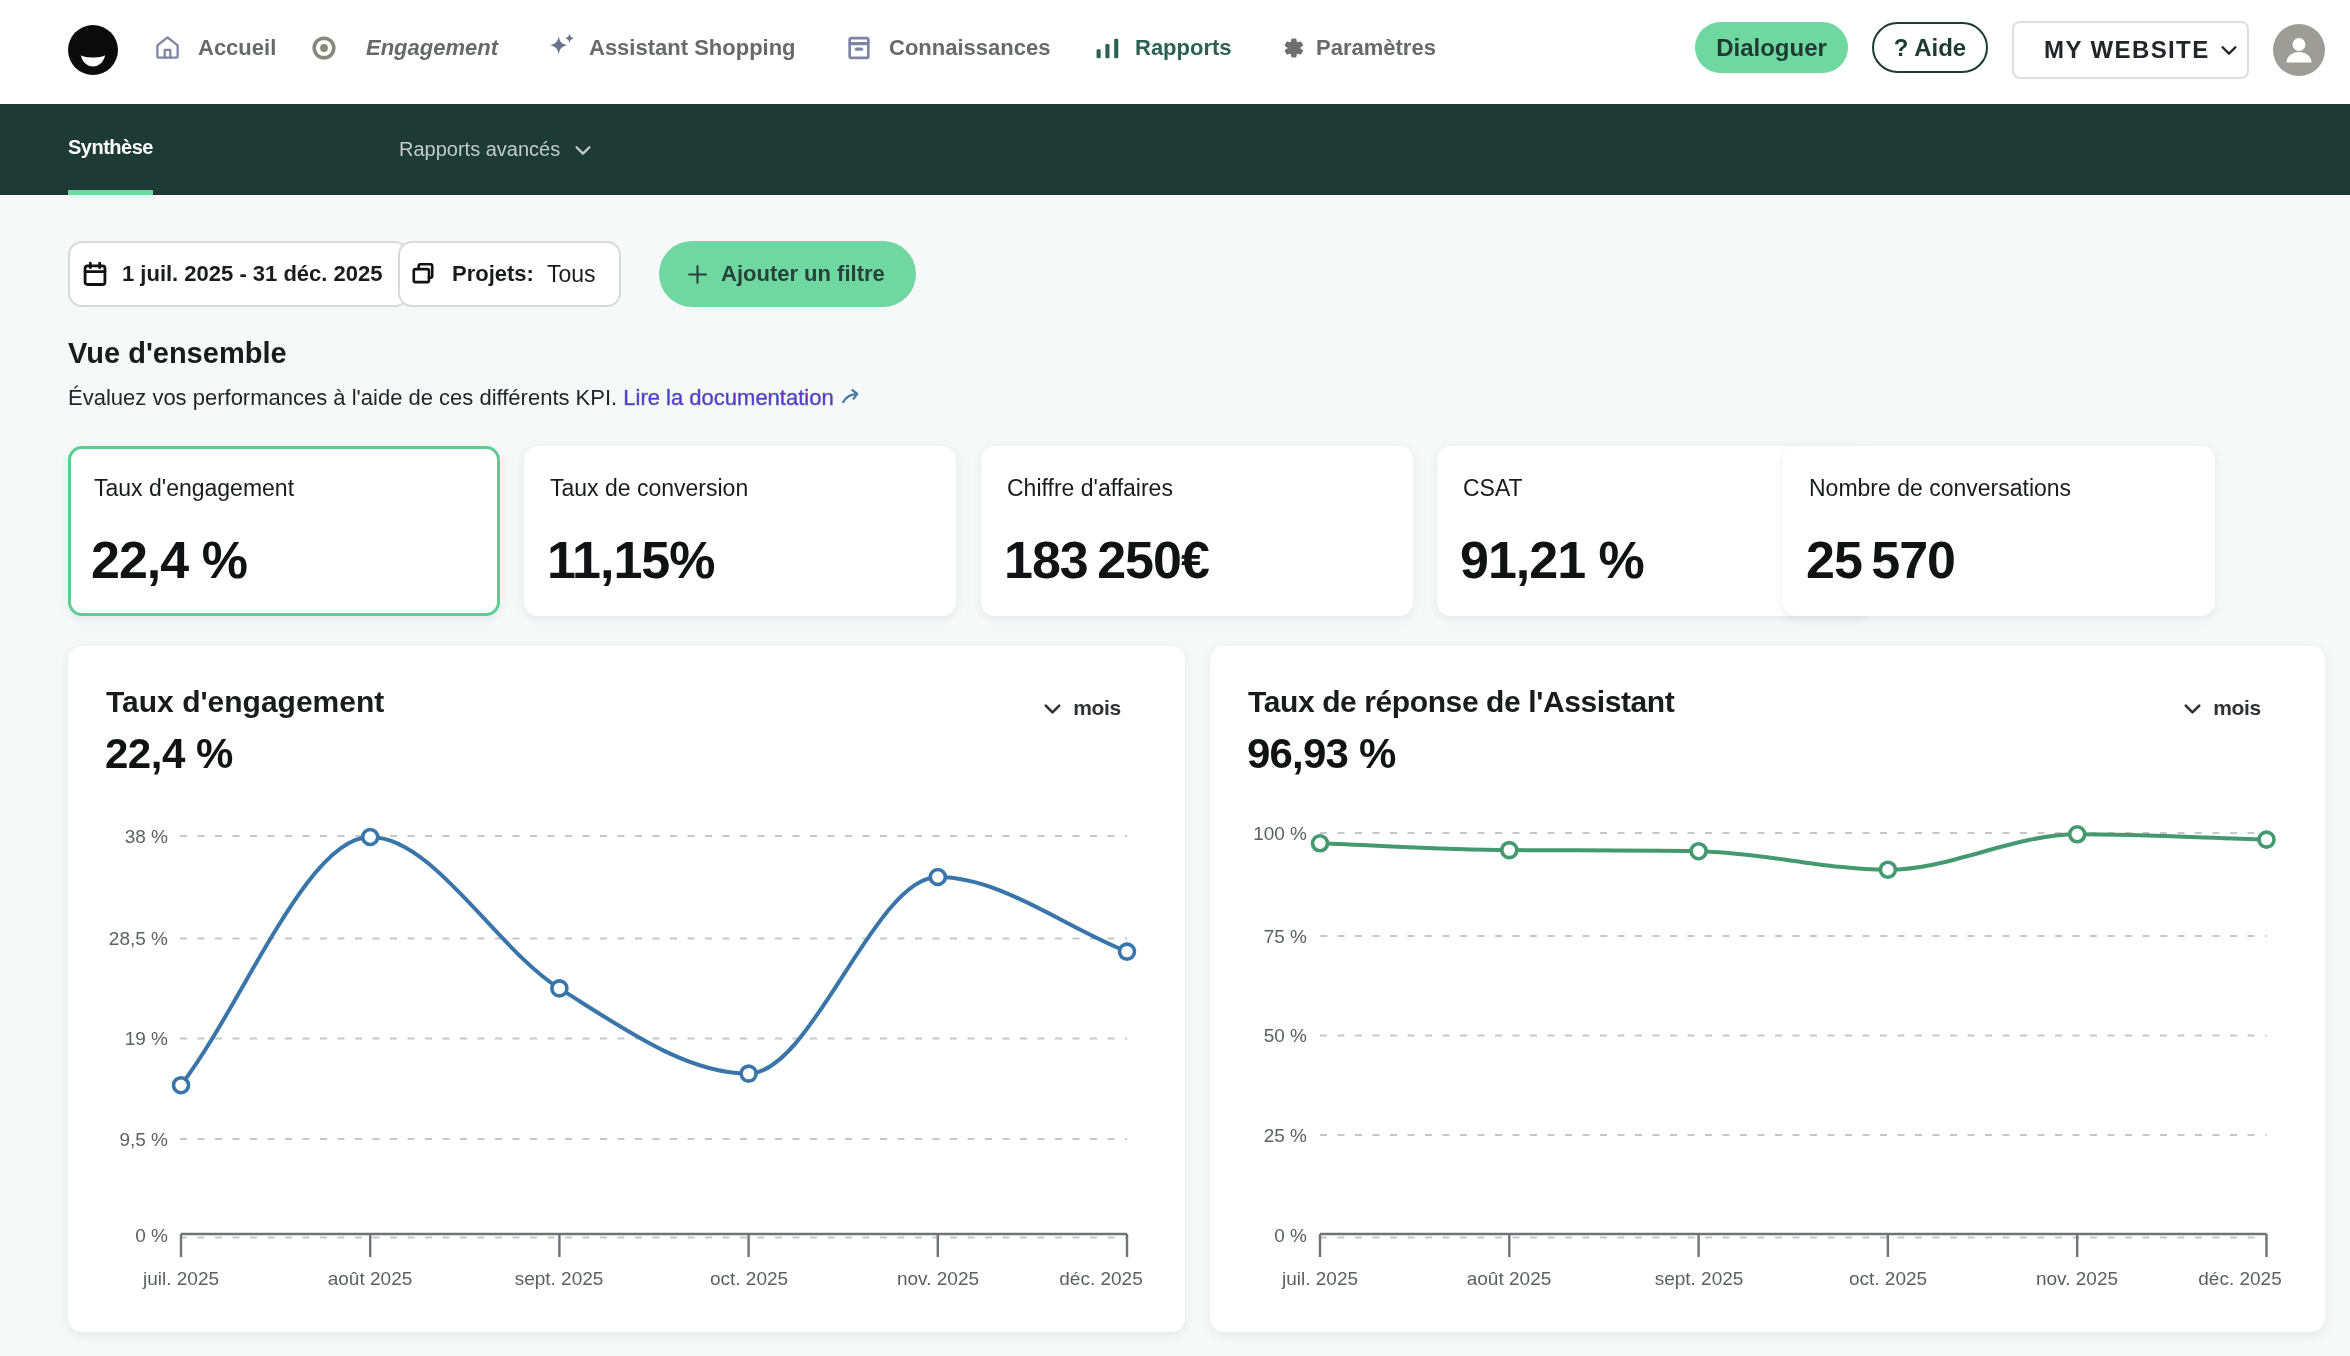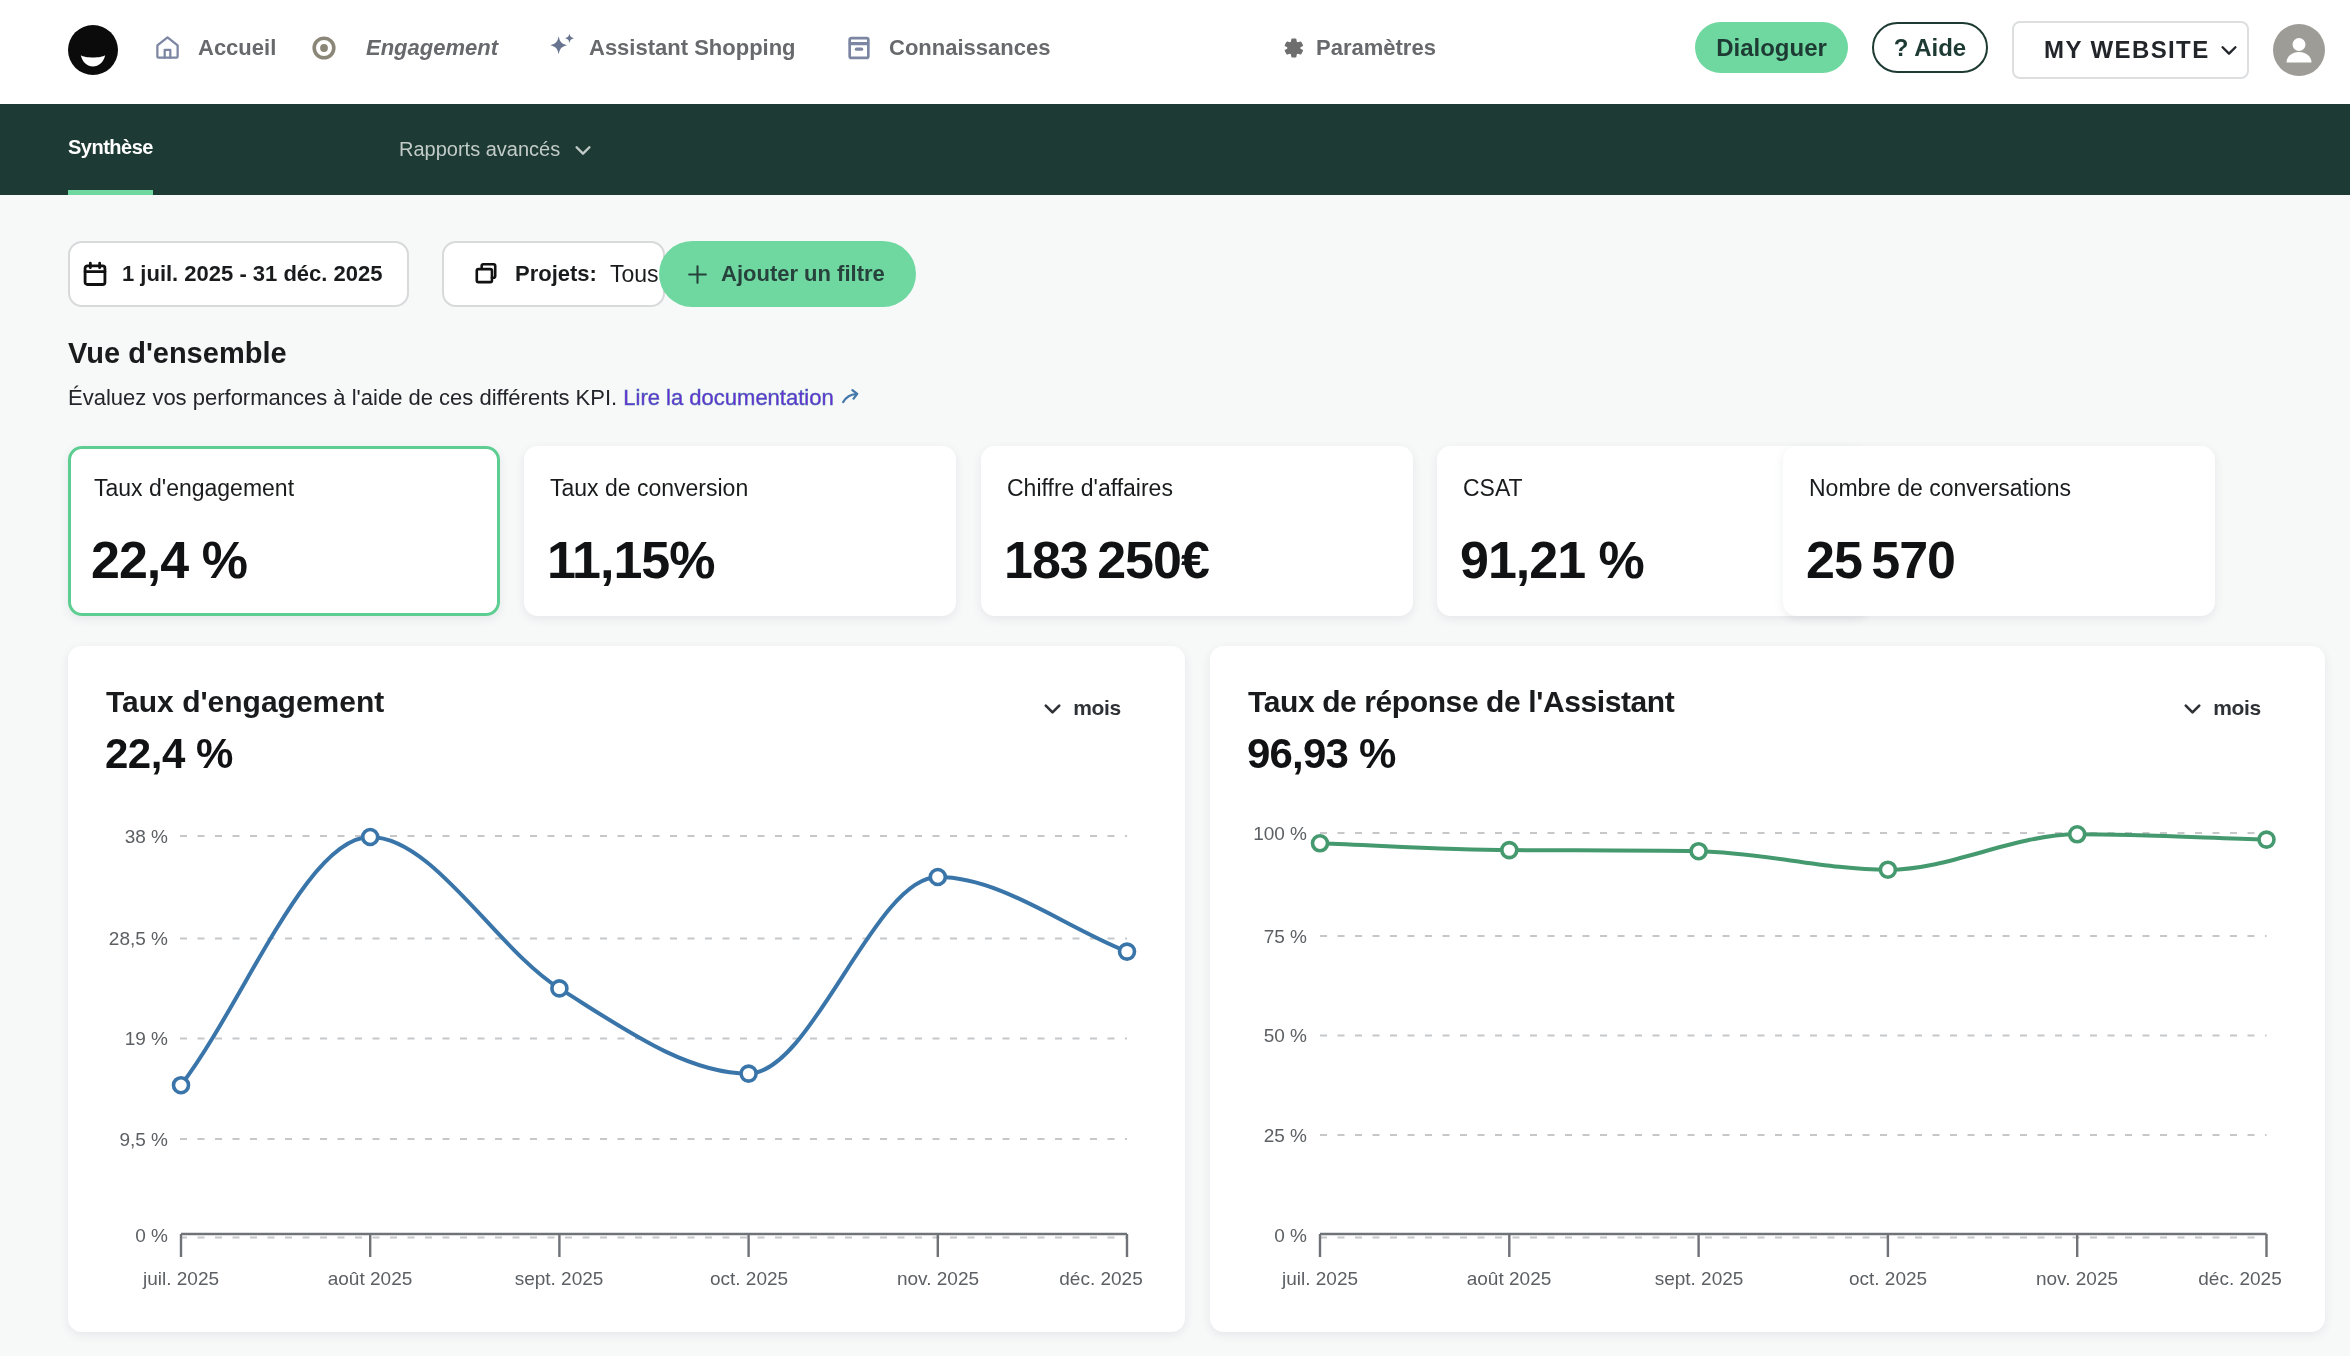--- a/index.html
+++ b/index.html
@@ -85,20 +85,28 @@
     <span>Assistant Shopping</span>
   </div>
   <div class="navitem" style="left:845px; gap:16px;">
     <svg width="28" height="28" viewBox="0 0 24 24" fill="none" stroke="#7c86a3" stroke-width="2.3" stroke-linecap="round" stroke-linejoin="round">
         <rect x="4" y="3.5" width="16" height="17" rx="1.5"></rect>
         <path d="M4.5 8.2 H19.5" stroke-width="2.8"></path>
         <path d="M9.8 13 H14.2" stroke-width="2.8"></path>
       </svg>
     <span>Connaissances</span>
   </div>
+  <div class="navitem nav-active" style="left:1096px; gap:15px;">
+    <svg width="24" height="28" viewBox="0 0 21 24" fill="#2c6152">
+        <rect x="0.5" y="13" width="3.6" height="8" rx="1.2"></rect>
+        <rect x="8.2" y="8.5" width="3.6" height="12.5" rx="1.2"></rect>
+        <rect x="15.9" y="4" width="3.6" height="17" rx="1.2"></rect>
+      </svg>
+    <span>Rapports</span>
+  </div>
   <div class="navitem" style="left:1280px; gap:10px;">
     <svg width="26" height="26" viewBox="0 0 24 24" fill="#6e6e6e">
         <path d="M12 8.2 a3.8 3.8 0 1 0 0 7.6 a3.8 3.8 0 0 0 0 -7.6 Z M20.8 13.7 l-1.9 -1.1 a7 7 0 0 0 0 -1.2 l1.9 -1.1 a0.9 0.9 0 0 0 0.4 -1.1 l-1.5 -2.8 a0.9 0.9 0 0 0 -1.1 -0.4 l-2 0.8 a7 7 0 0 0 -1.1 -0.6 l-0.3 -2.1 a0.9 0.9 0 0 0 -0.9 -0.8 h-3 a0.9 0.9 0 0 0 -0.9 0.8 l-0.3 2.1 a7 7 0 0 0 -1.1 0.6 l-2 -0.8 a0.9 0.9 0 0 0 -1.1 0.4 L4.4 9.2 a0.9 0.9 0 0 0 0.4 1.1 l1.9 1.1 a7 7 0 0 0 0 1.2 l-1.9 1.1 a0.9 0.9 0 0 0 -0.4 1.1 l1.5 2.8 a0.9 0.9 0 0 0 1.1 0.4 l2 -0.8 a7 7 0 0 0 1.1 0.6 l0.3 2.1 a0.9 0.9 0 0 0 0.9 0.8 h3 a0.9 0.9 0 0 0 0.9 -0.8 l0.3 -2.1 a7 7 0 0 0 1.1 -0.6 l2 0.8 a0.9 0.9 0 0 0 1.1 -0.4 l1.5 -2.8 a0.9 0.9 0 0 0 -0.4 -1.1 Z"></path>
       </svg>
     <span>Paramètres</span>
   </div>
 
   <div class="btn-dialoguer">Dialoguer</div>
   <div class="btn-aide">? Aide</div>
   <div class="btn-website">
@@ -124,21 +132,21 @@
 </div>
 
 <div class="fbtn" style="left:68px; width:341px; padding-left:11px; gap:13px;">
   <svg width="28" height="28" viewBox="0 0 24 24" fill="none" stroke="#111" stroke-width="2.4" stroke-linecap="round" stroke-linejoin="round">
       <rect x="3.5" y="5" width="17" height="16" rx="2"></rect>
       <path d="M3.5 10 H20.5"></path>
       <path d="M8 2.8 V6.6 M16 2.8 V6.6"></path>
     </svg>
   <span style="font-weight:700;">1 juil. 2025 - 31 déc. 2025</span>
 </div>
-<div class="fbtn" style="left:442px; width:223px; padding-left:29px; gap:16px;">
+<div class="fbtn" style="left:398px; width:223px; padding-left:10px; gap:16px;">
   <svg width="26" height="26" viewBox="0 0 24 24" fill="none" stroke="#111" stroke-width="2.4" stroke-linecap="round" stroke-linejoin="round">
       <path d="M8 6 V4.5 a1.5 1.5 0 0 1 1.5 -1.5 H19 a1.5 1.5 0 0 1 1.5 1.5 V14 a1.5 1.5 0 0 1 -1.5 1.5 h-1.5"></path>
       <rect x="3.5" y="7.5" width="14" height="12" rx="1.5"></rect>
     </svg>
   <span style="font-weight:700;">Projets:</span>
     <span style="margin-left:-3px; font-size:23px;">Tous</span>
 </div>
 <div class="fpill" style="left:659px; width:257px; padding-left:26px; gap:11px;">
   <svg width="25" height="25" viewBox="0 0 24 24" fill="none" stroke="#27423c" stroke-width="2" stroke-linecap="round">
       <path d="M12 4 V20 M4 12 H20"></path>

